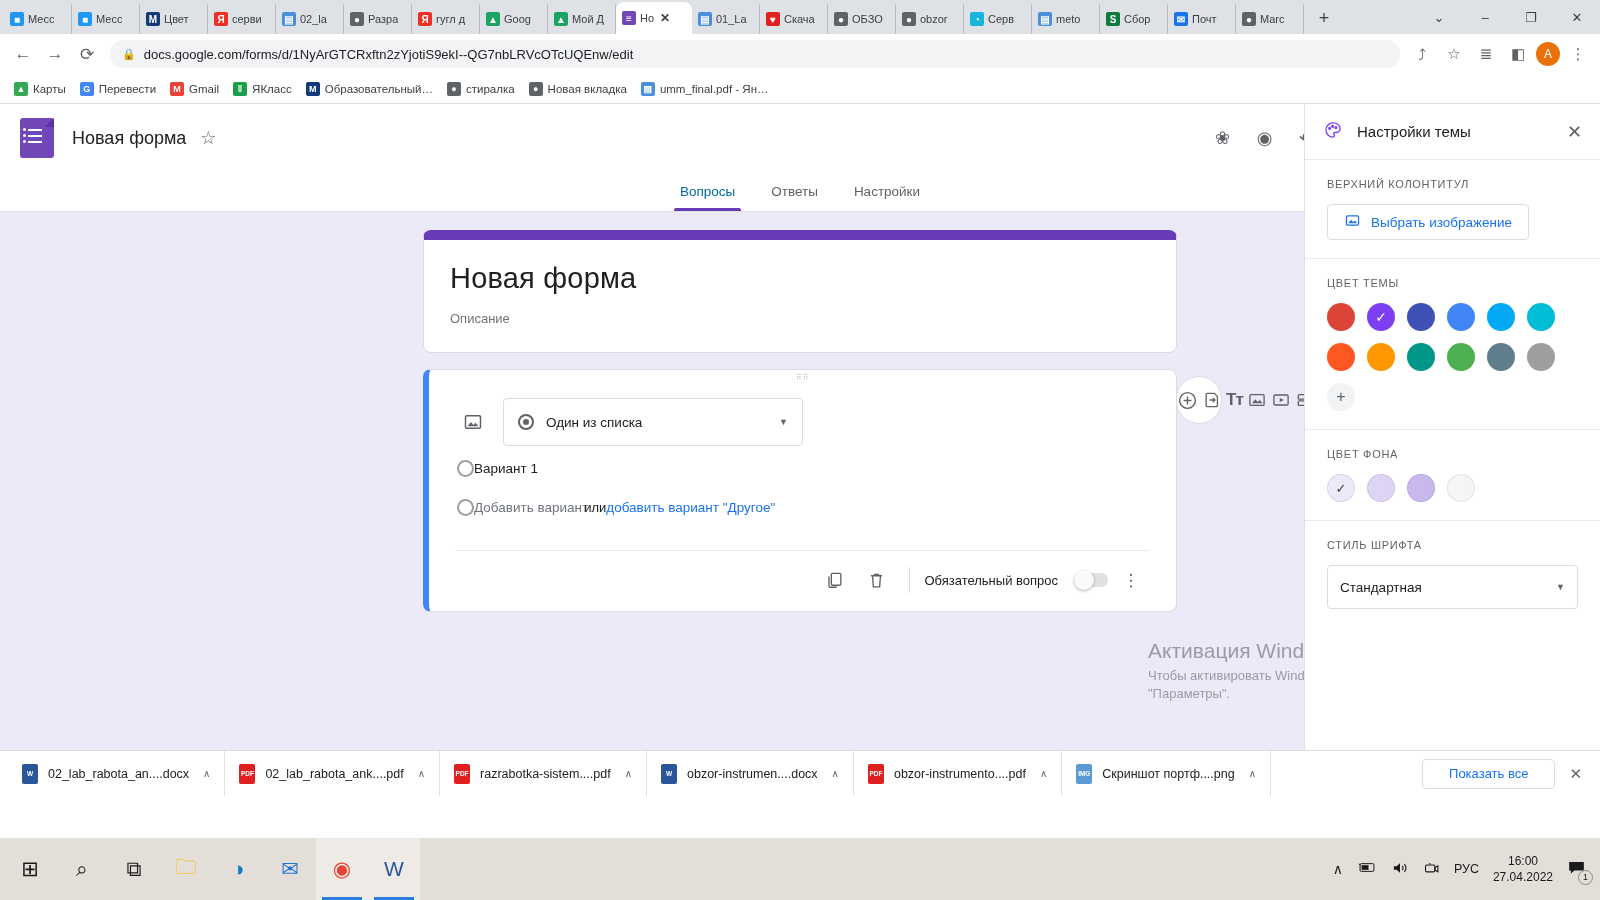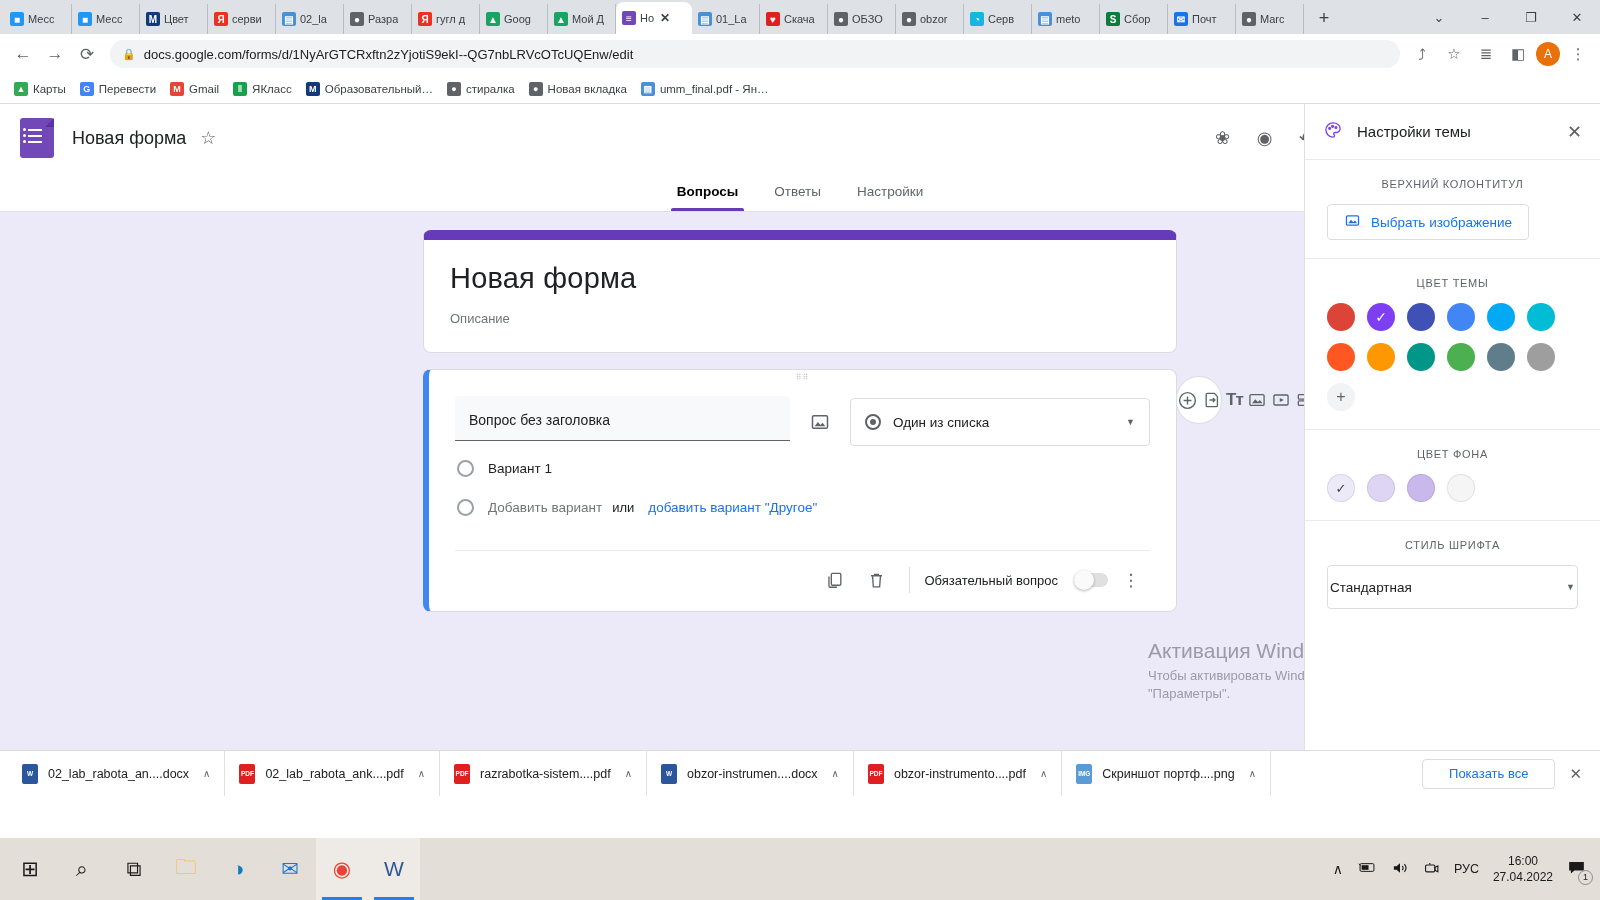--- a/index.html
+++ b/index.html
@@ -143,21 +143,21 @@
 
   
   .forms-tabs {
     background: #fff; height: 40px; display: flex; justify-content: center;
     gap: 0px; border-bottom: 1px solid #e0e0e0;
   }
   .ftab {
     font-size: 13.5px; color: #5f6368; padding: 0 18px;
     display: flex; align-items: center; position: relative;
   }
-  .ftab.active { color: #000000; font-weight: 700; }
+  .ftab.active { color: #0369a1; font-weight: 400; }
   .ftab.active::after {
     content: ""; position: absolute; left: 12px; right: 12px; bottom: 0;
     height: 3px; background: #673ab7; border-radius: 2px 2px 0 0;
   }
 
   
   .canvas { position: relative; padding-top: 18px; }
   .form-card {
     width: 754px; margin: 0 auto; background: #fff;
     border-radius: 8px; border: 1px solid #dadce0;
@@ -196,21 +196,21 @@
   .radio-ico {
     width: 16px; height: 16px; border: 2px solid #5f6368; border-radius: 50%;
     position: relative; flex-shrink: 0;
   }
   .radio-ico::after {
     content:""; position:absolute; left:3px; top:3px; width:6px; height:6px;
     border-radius:50%; background:#5f6368;
   }
   .caret { margin-left: auto; color: #5f6368; font-size: 9px; }
 
-  .opt-row { display: flex; align-items: center; gap: 14px; padding: 14px 0 8px 2px; }
+  .opt-row { display: flex; align-items: center; padding: 14px 0 8px 2px; }
   .opt-circle {
     width: 17px; height: 17px; border: 2px solid #9aa0a6; border-radius: 50%;
     flex-shrink: 0;
   }
   .opt-label { font-size: 13.5px; color: #202124; }
   .opt-label.muted { color: #70757a; }
   .opt-and { font-size: 13px; color: #202124; margin-left: -4px; }
   .opt-link { font-size: 13.5px; color: #1a73e8; }
 
   .q-footer {
@@ -253,42 +253,41 @@
     height: 56px; display: flex; align-items: center; gap: 14px; padding: 0 18px;
     border-bottom: 1px solid #e8eaed;
   }
   .tp-title { font-size: 15px; color: #202124; }
   .tp-close { margin-left: auto; color: #5f6368; font-size: 18px; }
   .tp-section { padding: 18px 22px 0 22px; }
   .tp-section.bordered { border-top: 1px solid #e8eaed; margin-top: 18px; }
   .tp-label {
     font-size: 11px; color: #5f6368; letter-spacing: .7px; text-transform: uppercase;
     margin-bottom: 14px;
-    text-align: center;
   }
   .choose-img {
     border: 1px solid #dadce0; border-radius: 4px; height: 36px;
     display: inline-flex; align-items: center; gap: 10px; padding: 0 16px;
     color: #1a73e8; font-size: 13.5px; font-weight: 500;
   }
   .swatch-grid { display: flex; flex-wrap: wrap; gap: 12px; width: 228px; }
   .swatch {
     width: 28px; height: 28px; border-radius: 50%;
     display: flex; align-items: center; justify-content: center;
     color: #fff; font-size: 14px;
   }
   .swatch.plus { background: #f1f3f4; color: #5f6368; font-size: 16px; }
   .bg-swatch {
     width: 28px; height: 28px; border-radius: 50%;
     display: flex; align-items: center; justify-content: center;
     color: #3c4043; font-size: 13px; border: 1px solid rgba(0,0,0,.08);
   }
   .font-select {
     border: 1px solid #dadce0; border-radius: 4px; height: 44px;
-    display: flex; align-items: center; padding: 0 2px;
+    display: flex; align-items: center; padding: 0 12px;
     font-size: 13.5px; color: #202124; margin-top: 2px;
   }
   .font-select .caret { margin-left: auto; }
 
   
   .watermark {
     position: absolute; left: 1148px; top: 535px; width: 380px;
     color: #9d9aa8; pointer-events: none; text-align: left;
   }
   .wm-1 { font-size: 21px; }
@@ -528,21 +527,20 @@
         <div class="title-inner">
           <div class="form-name">Новая форма</div>
           <div class="form-desc">Описание</div>
         </div>
       </div>
 
       <div class="q-card">
         <div class="drag-dots">⠿⠿</div>
 
         <div class="q-row">
-          <div class="q-title-field">Вопрос без заголовка</div>
           <div class="q-img-btn">
             <svg width="20" height="20" viewBox="0 0 24 24" fill="none" stroke="#5f6368" stroke-width="1.8">
               <rect x="3" y="4.5" width="18" height="15" rx="1.5"></rect>
               <path d="M5.5 17l4-5 3 3.5 2.5-2.5 3.5 4z" fill="#5f6368" stroke="none"></path>
             </svg>
           </div>
           <div class="q-type">
             <span class="radio-ico"></span>
             <span>Один из списка</span>
             <span class="caret">▼</span>

